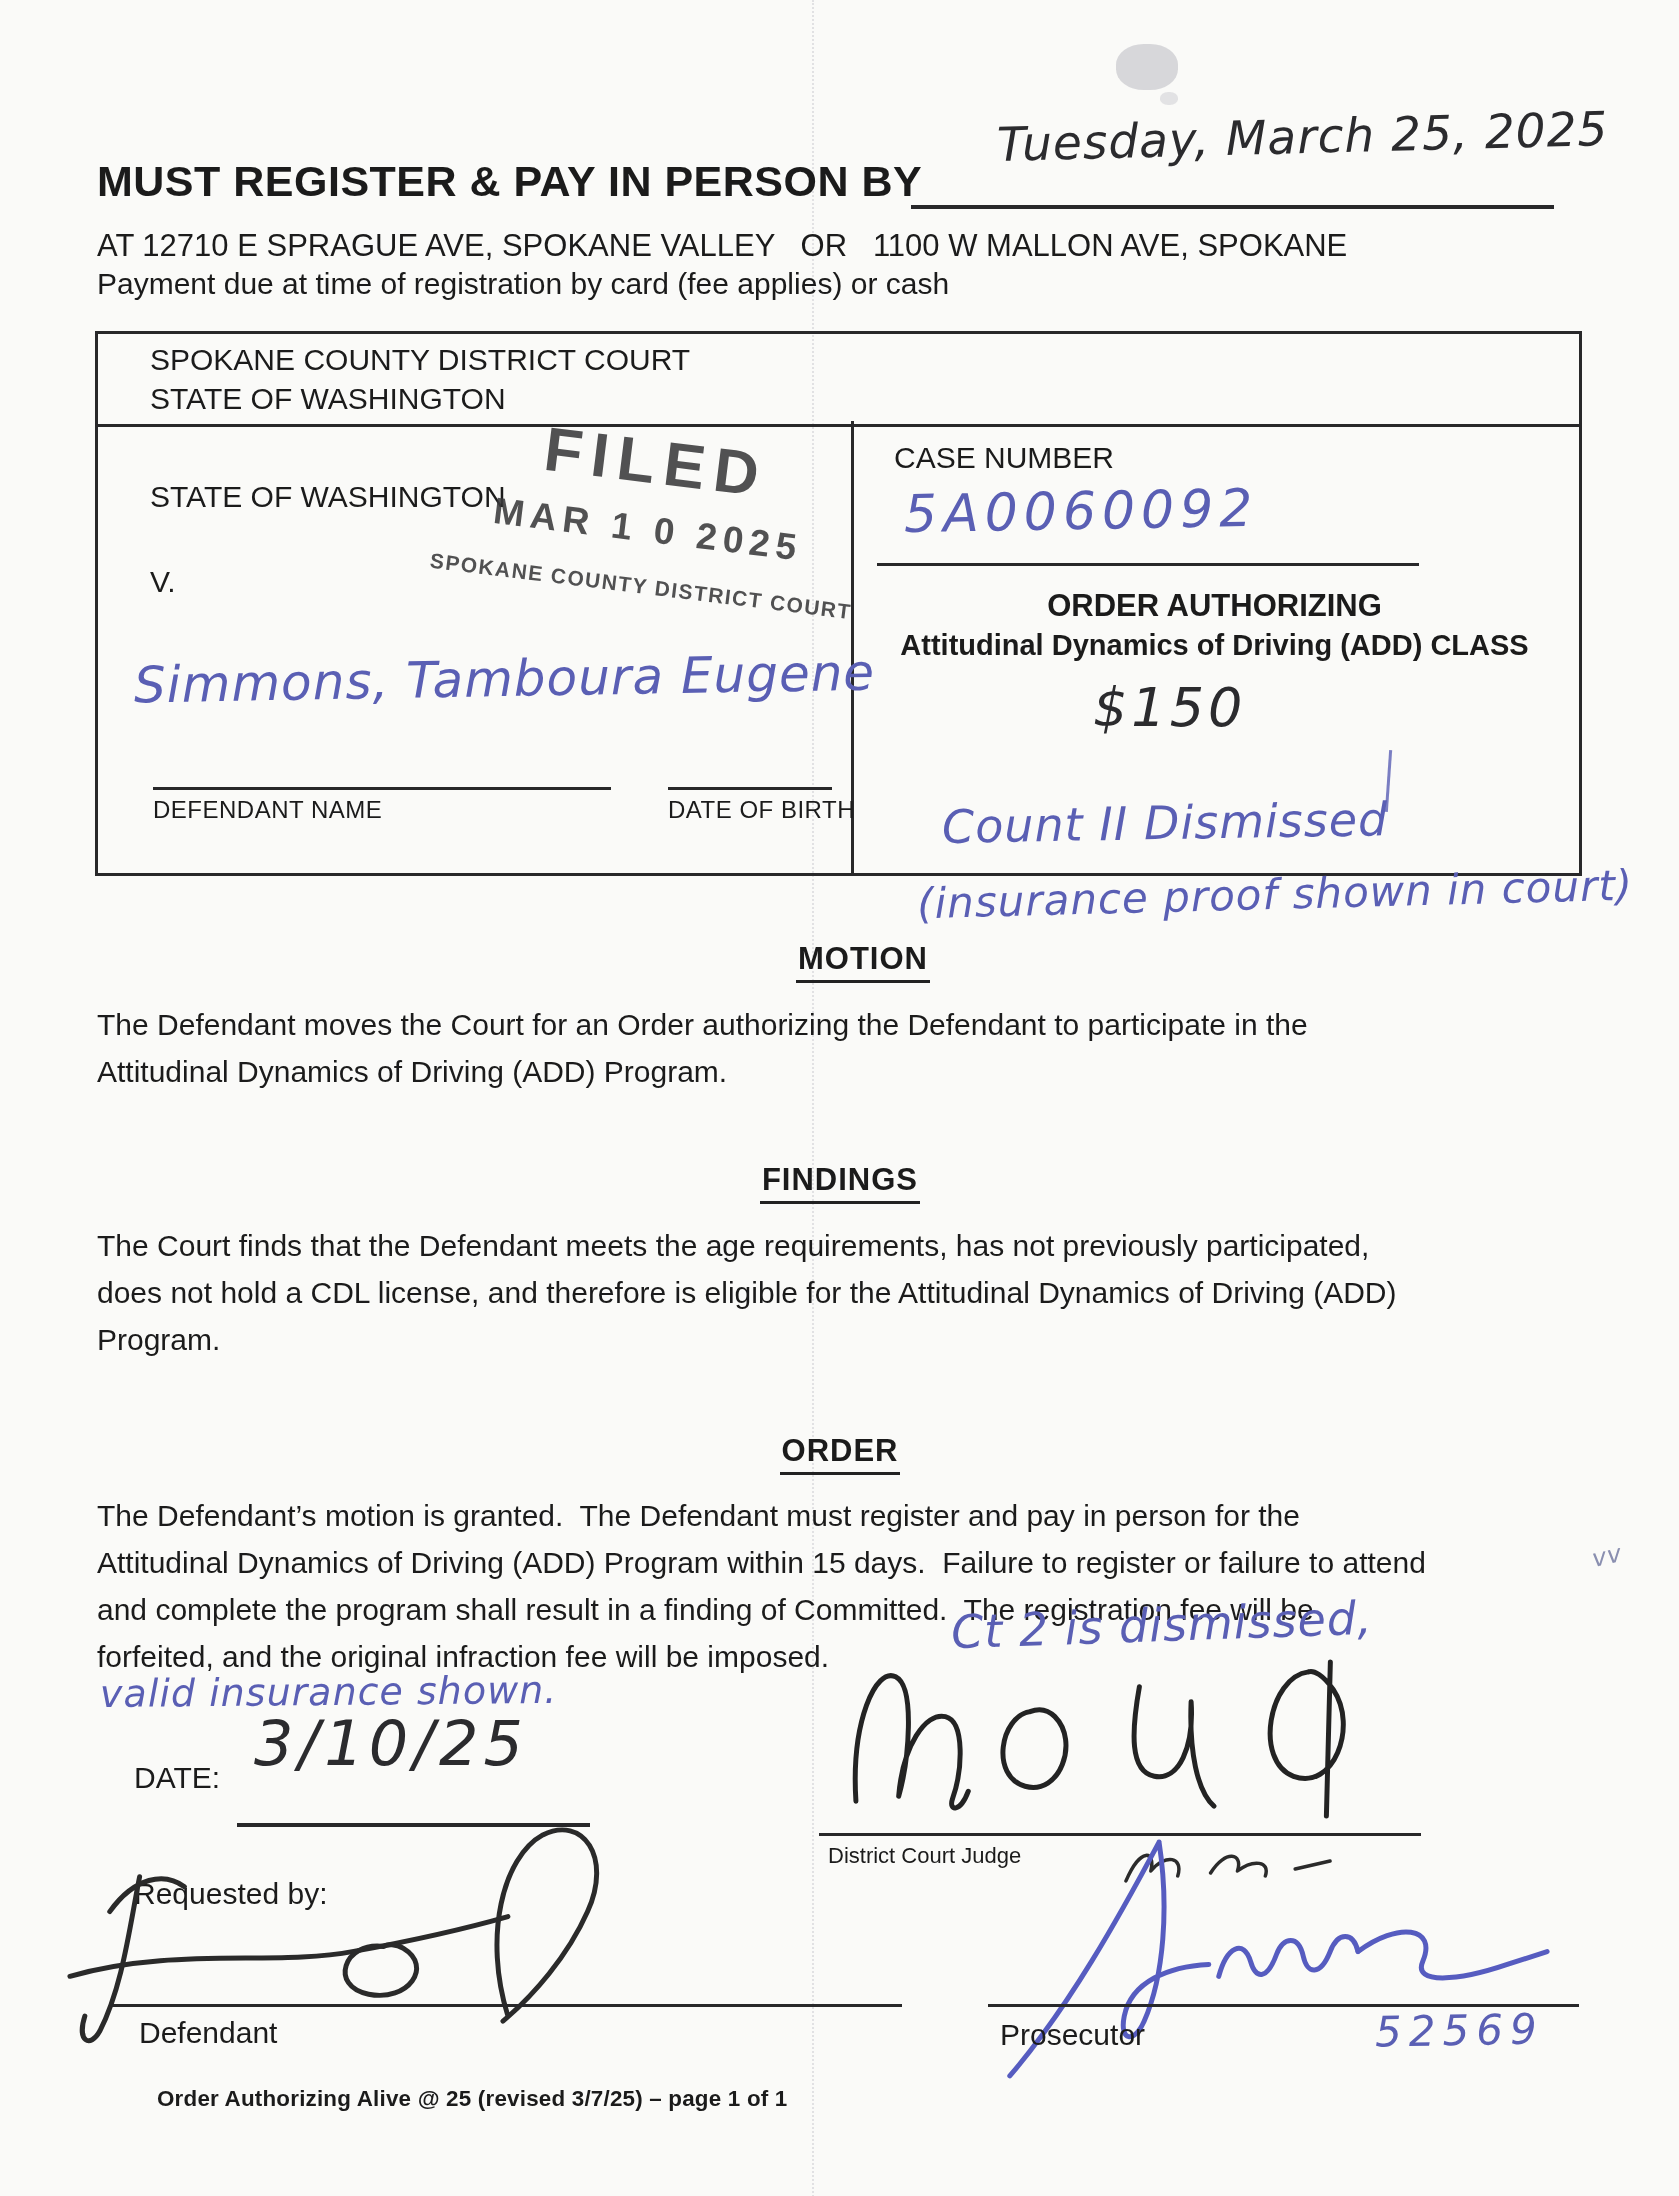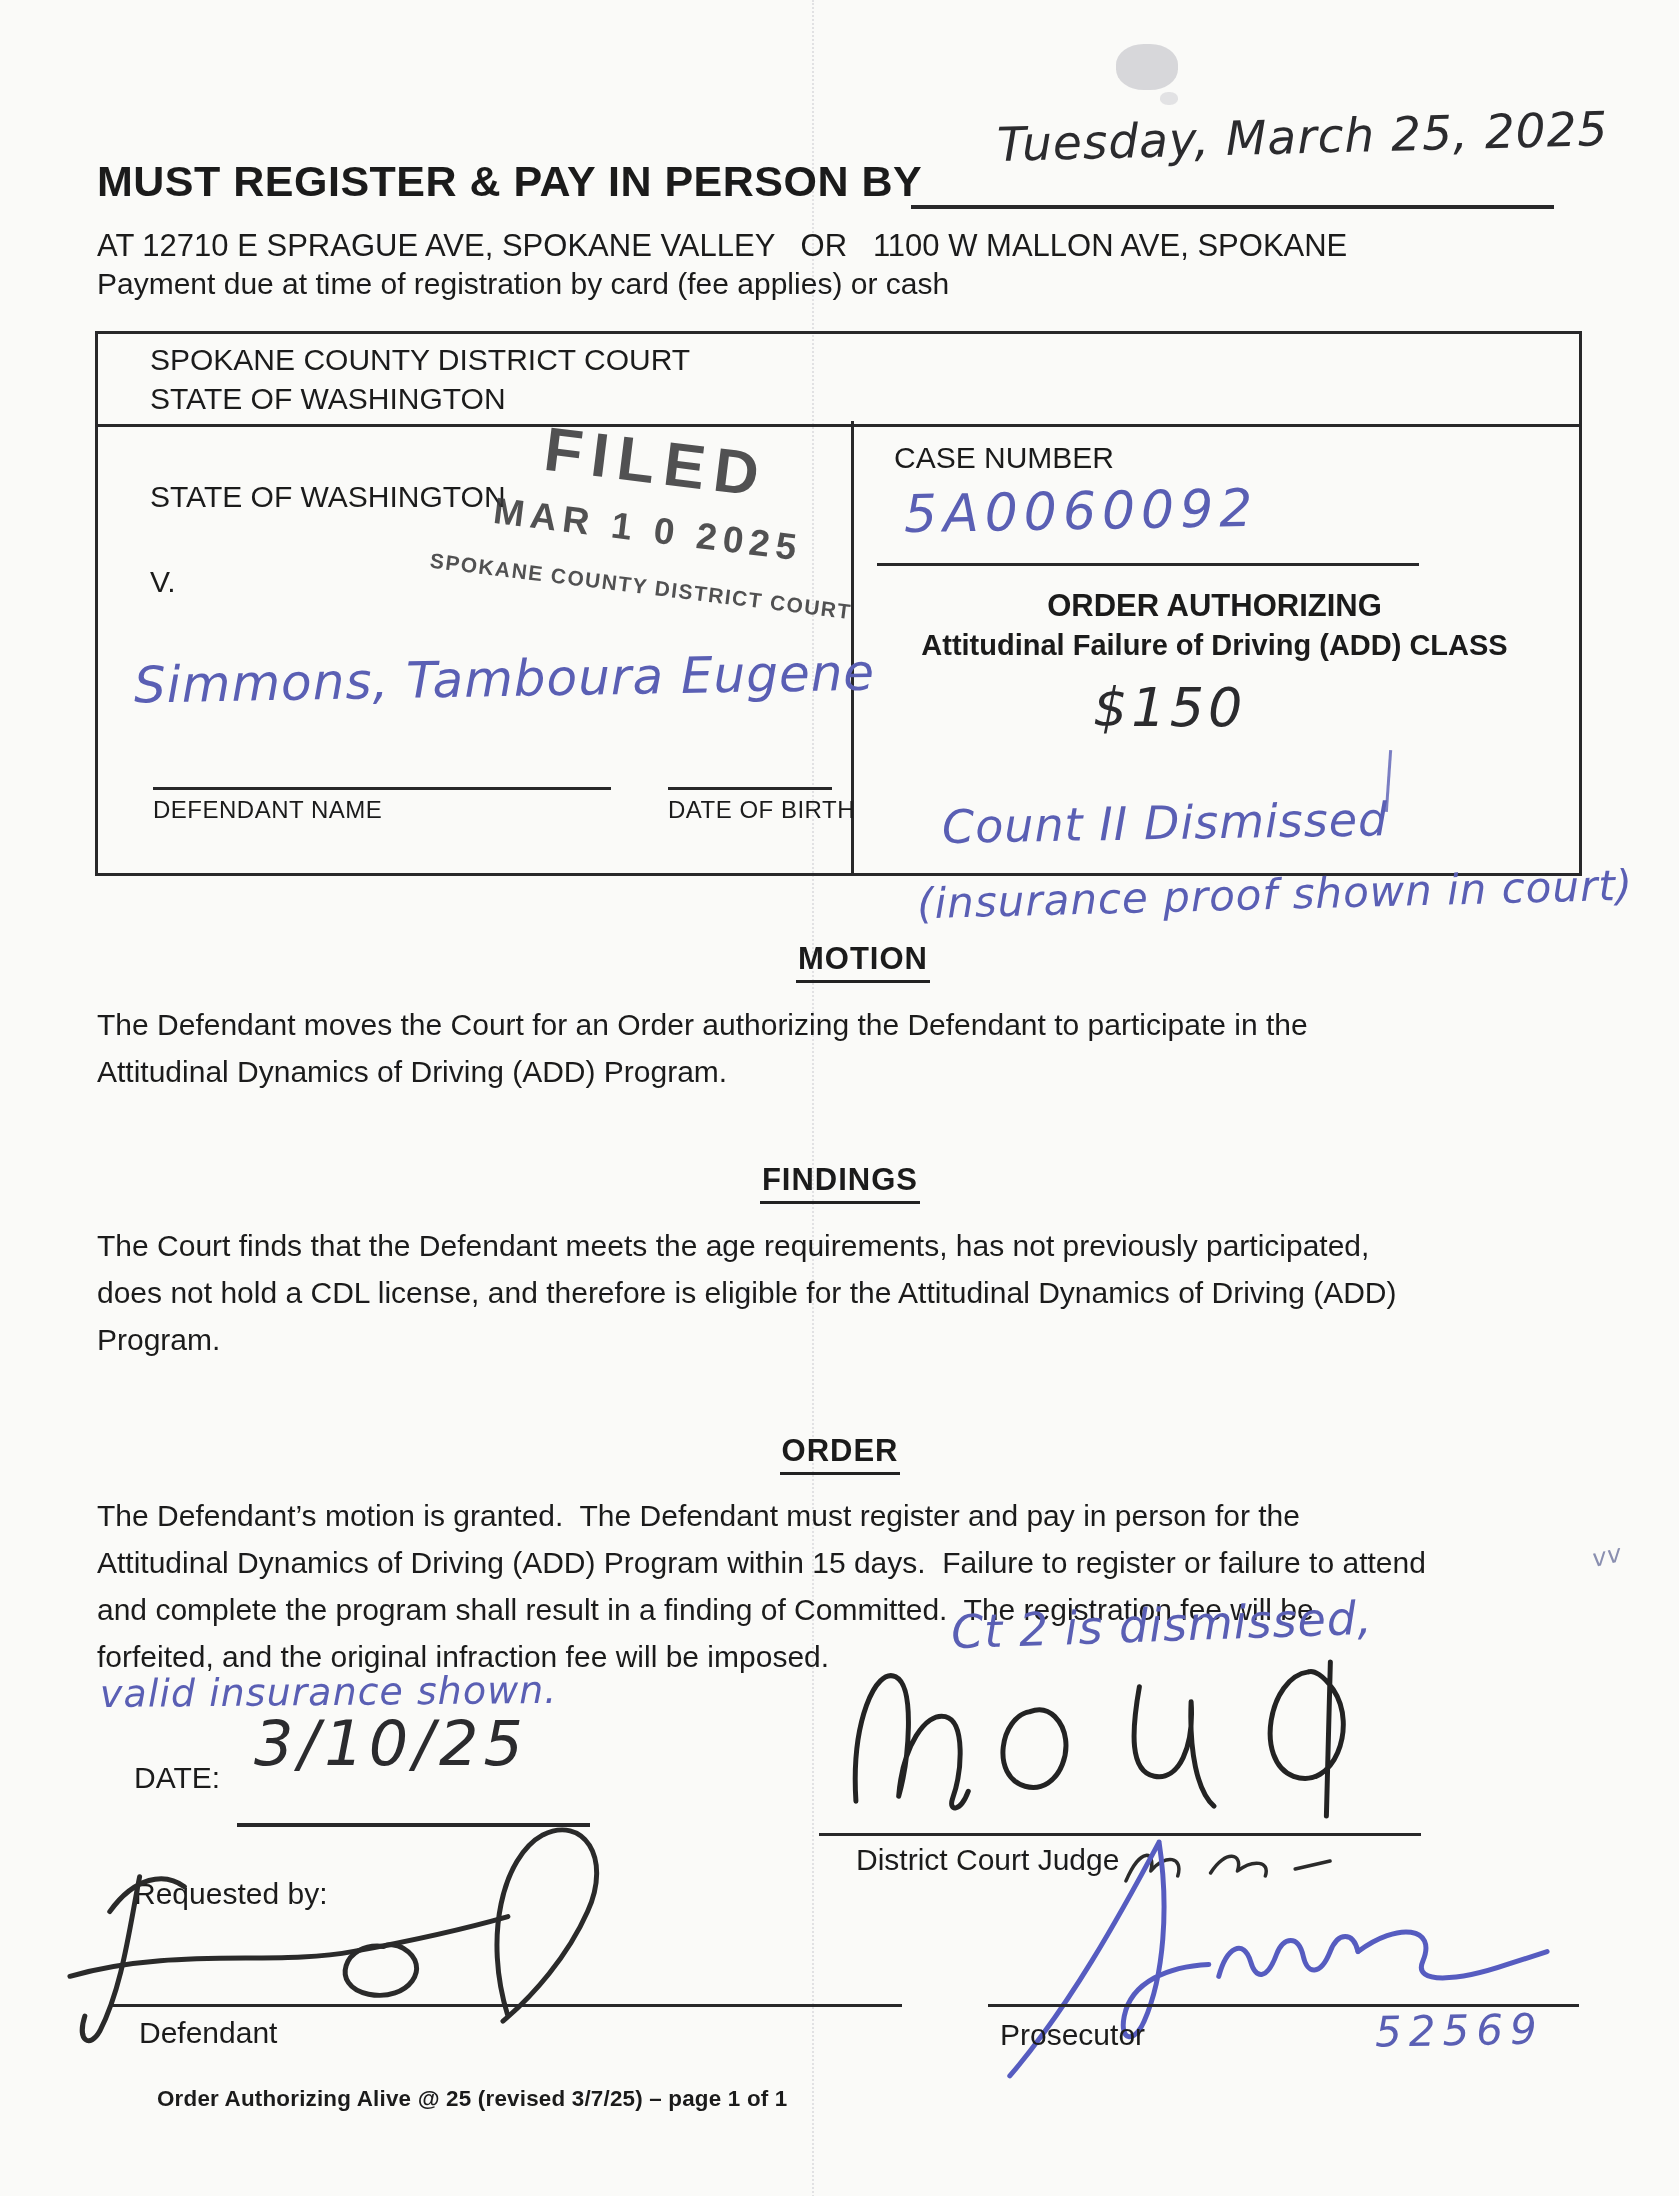--- a/index.html
+++ b/index.html
@@ -76,21 +76,21 @@
     <div class="rule" style="left:55px;top:453px;width:458px;height:3px;"></div>
     <div class="rule" style="left:570px;top:453px;width:164px;height:3px;"></div>
     <div class="abs lbl-sm" style="left:55px;top:462px;">DEFENDANT NAME</div>
     <div class="abs lbl-sm" style="left:570px;top:462px;">DATE OF BIRTH</div>
 
     <div class="abs" style="left:796px;top:107px;font-size:30px;">CASE NUMBER</div>
     <div class="abs hw hw-blue" style="left:806px;top:147px;font-size:52px;letter-spacing:6px;transform:rotate(-1deg);">5A0060092</div>
     <div class="rule" style="left:779px;top:229px;width:542px;height:3px;"></div>
 
     <div class="order-center" style="top:254px;font-size:31px;">ORDER AUTHORIZING</div>
-    <div class="order-center" style="top:295px;font-size:29px;">Attitudinal Failure of Driving (ADD) CLASS</div>
+    <div class="order-center" style="top:295px;font-size:29px;">Attitudinal Dynamics of Driving (ADD) CLASS</div>
 
     <div class="abs hw hw-black" style="left:995px;top:342px;font-size:54px;letter-spacing:4px;">$150</div>
 
     <div class="abs" style="left:1289px;top:416px;width:3px;height:62px;background:var(--ink-blue);transform:rotate(4deg);opacity:.8;"></div>
 
     <div class="abs hw hw-blue" style="left:844px;top:462px;font-size:46px;white-space:nowrap;transform:rotate(-1deg);">Count II Dismissed</div>
   </div>
 
   <div class="abs hw hw-blue" style="left:917px;top:870px;font-size:42px;white-space:nowrap;transform:rotate(-1.5deg);">(insurance proof shown in court)</div>
 
@@ -130,21 +130,21 @@
   <div class="abs hw hw-black" style="left:254px;top:1707px;font-size:62px;letter-spacing:5px;">3/10/25</div>
   <div class="rule" style="left:237px;top:1823px;width:353px;height:4px;"></div>
 
   <svg class="abs sig" style="left:841px;top:1642px;" width="557" height="194" viewBox="0 0 560 195">
     <path d="M15,160 C10,80 35,25 55,35 C75,45 68,120 58,155 M58,155 C62,105 85,70 105,75 C125,80 122,130 112,158 C108,170 120,172 128,150" stroke="#232323" stroke-width="5"></path>
     <path d="M190,70 C160,75 150,135 185,145 C220,155 240,100 215,75 C205,65 195,68 190,70" stroke="#232323" stroke-width="5"></path>
     <path d="M300,45 C292,90 290,130 315,135 C340,140 355,105 352,60 M352,60 C350,110 358,150 375,165" stroke="#232323" stroke-width="5"></path>
     <path d="M470,30 C430,35 415,120 455,135 C495,150 520,85 495,48 C485,33 475,28 470,30 M492,20 L488,175" stroke="#232323" stroke-width="5"></path>
   </svg>
   <div class="rule" style="left:819px;top:1833px;width:602px;height:3px;"></div>
-  <div class="abs" style="left:828px;top:1843px;font-size:30px;margin-left:28px;">District Court Judge</div>
+  <div class="abs" style="left:828px;top:1843px;font-size:22px;">District Court Judge</div>
   <svg class="abs sig" style="left:1116px;top:1831px;" width="229" height="70" viewBox="0 0 230 70">
     <path d="M10,50 C25,15 40,20 35,40 C50,22 68,26 62,45 M95,42 C110,18 128,22 122,40 C138,28 155,30 150,45 M180,38 L215,30" stroke="#2b2b2b" stroke-width="3.5"></path>
   </svg>
 
   <div class="abs" style="left:134px;top:1877px;font-size:30px;">Requested by:</div>
   <svg class="abs sig" style="left:55px;top:1817px;" width="657" height="229" viewBox="0 0 660 230">
     <path d="M55,95 C80,60 110,55 130,70 M85,60 C75,110 68,170 45,215 C35,233 22,225 30,200" stroke="#2a2a2a" stroke-width="5"></path>
     <path d="M15,160 C120,130 220,150 300,135 C360,124 420,110 455,100" stroke="#2a2a2a" stroke-width="5"></path>
     <path d="M330,130 C290,125 275,170 315,178 C355,186 380,150 350,132 C342,127 334,128 330,130" stroke="#2a2a2a" stroke-width="5"></path>
     <path d="M455,200 C430,120 450,40 490,18 C530,-2 560,40 535,95 C515,140 480,180 450,205" stroke="#2a2a2a" stroke-width="5"></path>

